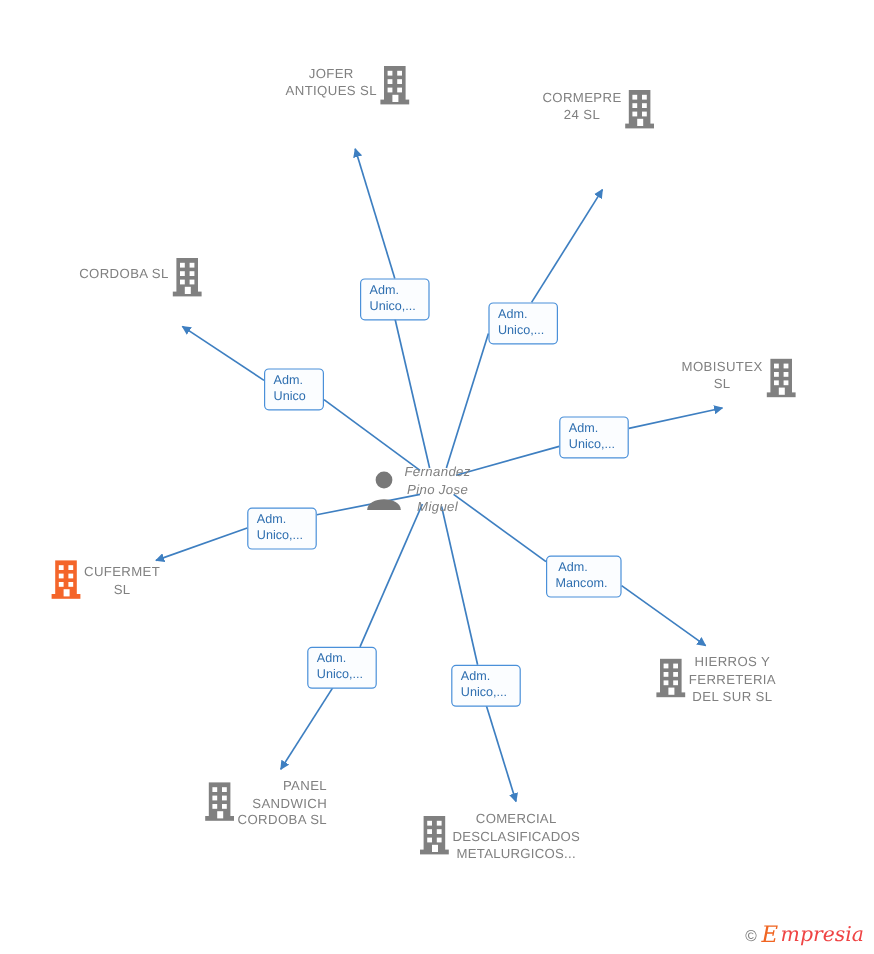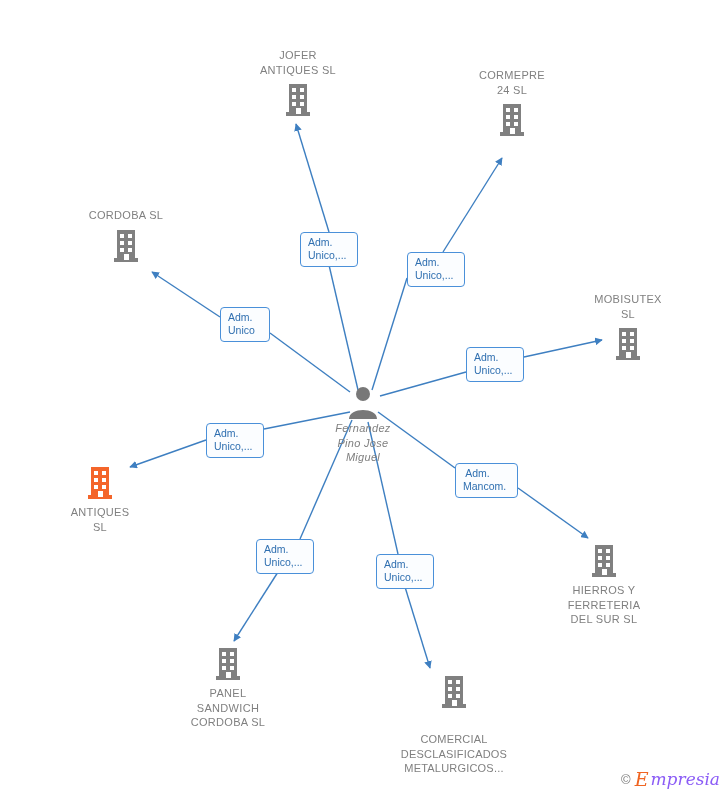--- a/index.html
+++ b/index.html
@@ -24,21 +24,21 @@
     width: 728px;
     height: 795px;
     pointer-events: none;
   }
   .node {
     position: absolute;
     width: 120px;
     margin-left: -60px;
     text-align: center;
     display: flex;
-    flex-direction: column;
+    flex-direction: row;
     align-items: center;
   }
   .node-label {
     font-size: 11px;
     line-height: 14.5px;
     color: #808080;
     letter-spacing: 0.3px;
     white-space: pre-line;
   }
   .node-label.tight {
@@ -81,21 +81,21 @@
     font-size: 13px;
   }
   .wm-e {
     color: #f06522;
     font-family: "DejaVu Serif", serif;
     font-style: italic;
     font-size: 19px;
     line-height: 19px;
   }
   .wm-rest {
-    color: #8b5cf6;
+    color: #ef4444;
     font-family: "DejaVu Serif", serif;
     font-style: italic;
     font-size: 17px;
     line-height: 17px;
     margin-left: -2px;
   }
 </style>
 </head>
 <body>
 
@@ -227,21 +227,21 @@
         <rect x="3" y="31" width="24" height="4" fill="#f4652a"></rect>
         <rect x="9" y="7" width="4" height="4" fill="#ffffff"></rect>
         <rect x="17" y="7" width="4" height="4" fill="#ffffff"></rect>
         <rect x="9" y="14" width="4" height="4" fill="#ffffff"></rect>
         <rect x="17" y="14" width="4" height="4" fill="#ffffff"></rect>
         <rect x="9" y="21" width="4" height="4" fill="#ffffff"></rect>
         <rect x="17" y="21" width="4" height="4" fill="#ffffff"></rect>
         <rect x="13" y="27" width="5" height="6" fill="#ffffff"></rect>
       </svg>
     </div>
-    <div class="node-label" style="margin-top:3px;">ANTIQUES
+    <div class="node-label" style="margin-top:3px;">CUFERMET
 SL</div>
   </div>
 
   <div class="node" style="left:604px; top:542px;">
     <div class="icon-company">
       <svg viewBox="0 0 30 38" width="30" height="38">
         <rect x="6" y="3" width="18" height="30" fill="#808080"></rect>
         <rect x="3" y="31" width="24" height="4" fill="#808080"></rect>
         <rect x="9" y="7" width="4" height="4" fill="#ffffff"></rect>
         <rect x="17" y="7" width="4" height="4" fill="#ffffff"></rect>
@@ -264,26 +264,26 @@
         <rect x="3" y="31" width="24" height="4" fill="#808080"></rect>
         <rect x="9" y="7" width="4" height="4" fill="#ffffff"></rect>
         <rect x="17" y="7" width="4" height="4" fill="#ffffff"></rect>
         <rect x="9" y="14" width="4" height="4" fill="#ffffff"></rect>
         <rect x="17" y="14" width="4" height="4" fill="#ffffff"></rect>
         <rect x="9" y="21" width="4" height="4" fill="#ffffff"></rect>
         <rect x="17" y="21" width="4" height="4" fill="#ffffff"></rect>
         <rect x="13" y="27" width="5" height="6" fill="#ffffff"></rect>
       </svg>
     </div>
-    <div class="node-label" style="margin-top:3px;">PANEL
+    <div class="node-label" style="margin-top:3px;text-align:right;">PANEL
 SANDWICH
 CORDOBA SL</div>
   </div>
 
-  <div class="node" style="left:454px; top:673px; width:150px; margin-left:-75px;gap:18px;">
+  <div class="node" style="left:422px; top:673px; width:150px; margin-left:-75px;">
     <div class="icon-company">
       <svg viewBox="0 0 30 38" width="30" height="38">
         <rect x="6" y="3" width="18" height="30" fill="#808080"></rect>
         <rect x="3" y="31" width="24" height="4" fill="#808080"></rect>
         <rect x="9" y="7" width="4" height="4" fill="#ffffff"></rect>
         <rect x="17" y="7" width="4" height="4" fill="#ffffff"></rect>
         <rect x="9" y="14" width="4" height="4" fill="#ffffff"></rect>
         <rect x="17" y="14" width="4" height="4" fill="#ffffff"></rect>
         <rect x="9" y="21" width="4" height="4" fill="#ffffff"></rect>
         <rect x="17" y="21" width="4" height="4" fill="#ffffff"></rect>

